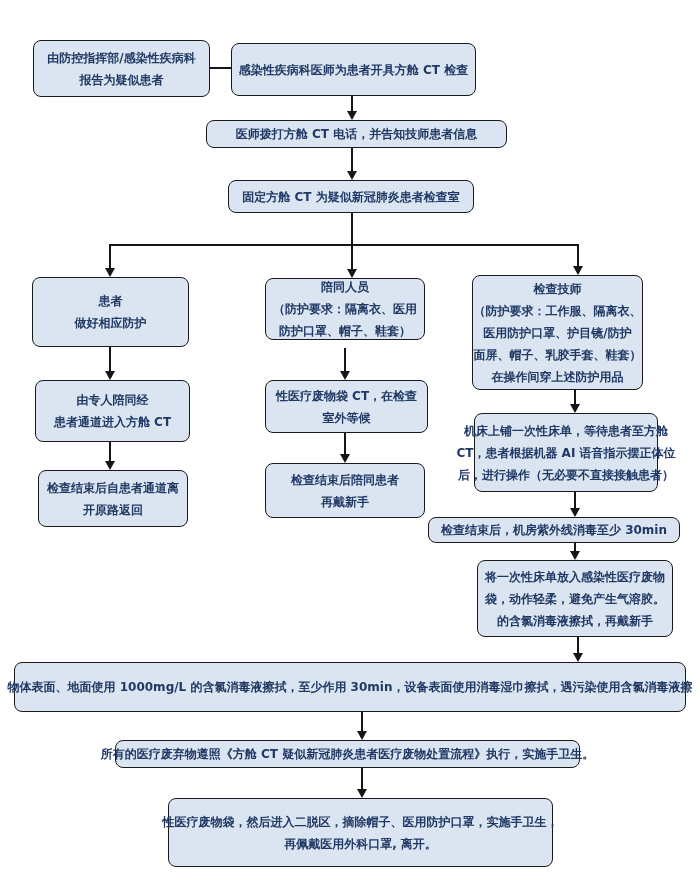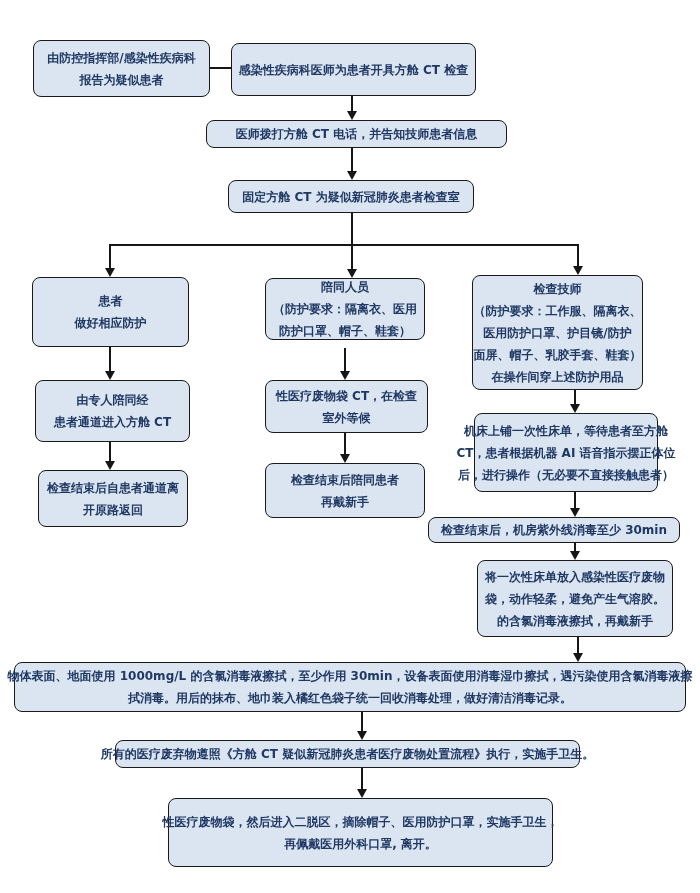--- a/index.html
+++ b/index.html
@@ -84,21 +84,20 @@
     <span class="line">检查结束后，机房紫外线消毒至少 30min</span>
   </div>
   <div class="box" style="left:477px;top:560px;width:196px;height:77px">
     <span class="line">将一次性床单放入感染性医疗废物</span>
     <span class="line">袋，动作轻柔，避免产生气溶胶。</span>
     <span class="line">的含氯消毒液擦拭，再戴新手</span>
   </div>
 
   <div class="box" style="left:14px;top:662px;width:672px;height:50px">
     <span class="line">物体表面、地面使用 1000mg/L 的含氯消毒液擦拭，至少作用 30min，设备表面使用消毒湿巾擦拭，遇污染使用含氯消毒液擦</span>
-    <span class="line">拭消毒。用后的抹布、地巾装入橘红色袋子统一回收消毒处理，做好清洁消毒记录。</span>
   </div>
   <div class="box" style="left:115px;top:740px;width:465px;height:28px">
     <span class="line">所有的医疗废弃物遵照《方舱 CT 疑似新冠肺炎患者医疗废物处置流程》执行，实施手卫生。</span>
   </div>
   <div class="box" style="left:168px;top:798px;width:385px;height:69px">
     <span class="line">性医疗废物袋，然后进入二脱区，摘除帽子、医用防护口罩，实施手卫生，</span>
     <span class="line">再佩戴医用外科口罩, 离开。</span>
   </div>
 
   <div class="hline" style="left:210px;top:67px;width:21px"></div>

